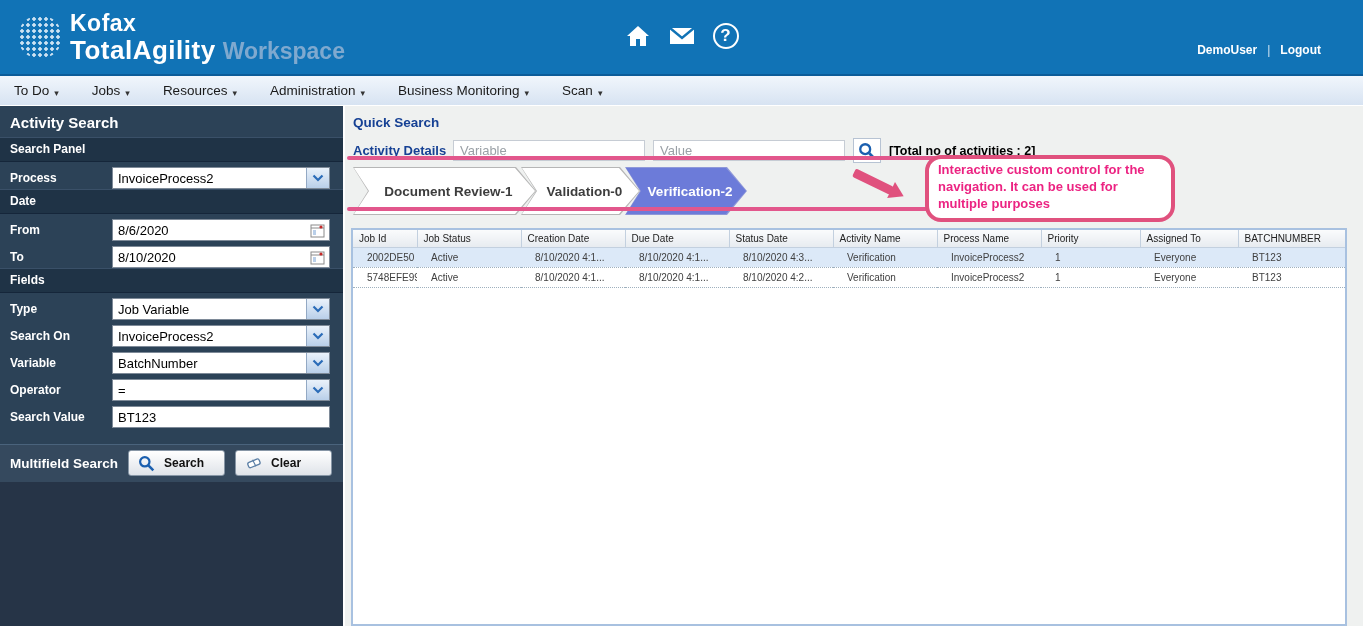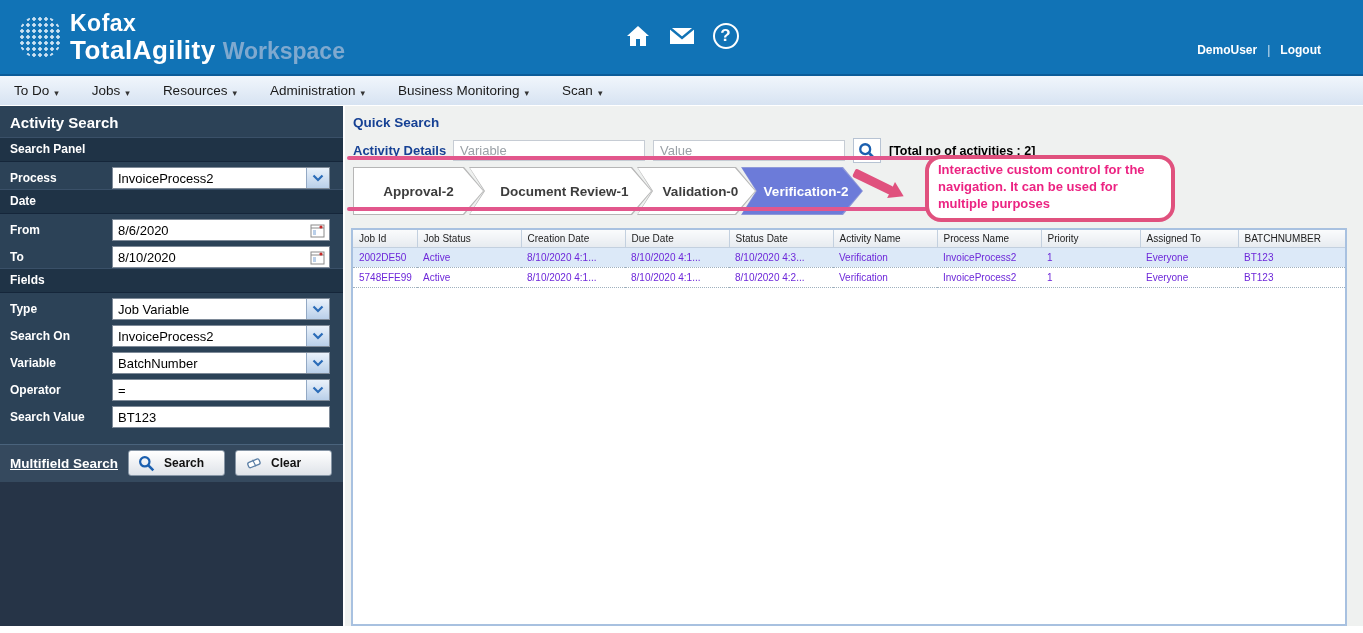--- a/index.html
+++ b/index.html
@@ -37,21 +37,21 @@
   .side-section { background:#1F3346; padding:4px 10px 5px; font-size:12px; font-weight:bold; border-top:1px solid #3A5068; border-bottom:1px solid #15263A; }
   .side-row { display:flex; align-items:center; padding:5px 13px 0 10px; }
   .side-row .lbl { flex:0 0 102px; font-size:12px; font-weight:bold; }
   .ctrl { flex:1; position:relative; }
   .selectbox, .textbox { background:#fff; border:1px solid #7E8A98; height:22px; display:flex; align-items:center; font-size:13px; color:#000; padding-left:5px; position:relative; overflow:hidden; }
   .sel-btn { position:absolute; right:0; top:0; bottom:0; width:23px; background:linear-gradient(#EAF2FB,#B9CFE9); border-left:1px solid #93A9C4; display:flex; align-items:center; justify-content:center; cursor:pointer; }
   .cal-btn { position:absolute; right:2px; top:2px; bottom:2px; width:19px; background:#fff; display:flex; align-items:center; justify-content:center; cursor:pointer; }
   .selectbox .val, .textbox .val { white-space:nowrap; }
   .side-gap { height:16px; }
   .multifield-bar { background:#35495E; border-top:1px solid #4A637C; padding:5px 8px 6px 10px; display:flex; align-items:center; gap:10px; }
-  .mf-link { font-size:13.5px; font-weight:bold; text-decoration:underline; color:#fff; cursor:pointer; white-space:nowrap; }
+  .mf-link { font-size:13.5px; font-weight:bold; color:#fff; cursor:pointer; white-space:nowrap; }
   .side-btn { display:flex; align-items:center; gap:9px; background:linear-gradient(#FFFFFF,#DFE3E9); border:1px solid #8796A6; border-radius:3px; height:26px; width:97px; padding:0 9px; font-weight:bold; font-size:12px; color:#111; cursor:pointer; }
   .side-bottom { flex:1; background:#263447; }
 
   
   .main { flex:1; background:#EFF1F0; border-left:2px solid #fff; position:relative; padding:6px 10px 0 6px; }
   .qs-title { color:#164194; font-size:13.5px; font-weight:bold; margin:3px 0 0 2px; }
   .qs-row { display:flex; align-items:center; margin:8px 0 0 2px; position:relative; z-index:2; }
   .qs-label { font-size:13px; font-weight:bold; color:#164194; width:100px; flex:none; }
   .qs-input { width:192px; height:21px; border:1px solid #C6CCD4; font-size:13px; padding:0 6px; color:#333; margin-right:8px; background:#fff; }
   .qs-input::placeholder { color:#9AA0A6; }
@@ -84,21 +84,21 @@
              padding:3px 9px 5px; color:#EC2382; font-weight:bold; font-size:13px; line-height:1.3; z-index:5; }
 
   .grid-wrap { margin-top:13px; width:996px; height:398px; background:#fff; border:2px solid #A8C1E0; overflow:hidden; }
   table.grid { border-collapse:collapse; table-layout:fixed; width:100%; font-size:10px; }
   .grid col.c0{width:64px;} .grid col.c1{width:104px;} .grid col.c2{width:104px;} .grid col.c3{width:104px;}
   .grid col.c4{width:104px;} .grid col.c5{width:104px;} .grid col.c6{width:104px;} .grid col.c7{width:99px;}
   .grid col.c8{width:98px;}
   .grid th { background:linear-gradient(#FAFBFC,#E7EBF0); border-right:1px solid #C3D0DF; border-bottom:1px solid #C3D0DF;
              text-align:left; padding:3px 6px; font-weight:normal; color:#222; white-space:nowrap; overflow:hidden; height:17px; }
   .grid th:last-child { border-right:none; }
-  .grid td { padding:4px 6px; white-space:nowrap; overflow:hidden; color:#6d28d9; border-bottom:1px dotted #9FB0BE; }
+  .grid td { padding:4px 14px; white-space:nowrap; overflow:hidden; color:#404040; border-bottom:1px dotted #9FB0BE; }
   .grid tr.selected td { background:#DCE9F8; border-top:1px dotted #8FA6C2; }
 
   .footer-strip { height:4px; background:#fff; }
 
   .icon-svg { display:block; }
 </style>
 </head>
 <body>
 
 <div class="header">
@@ -320,24 +320,20 @@
             <circle cx="8" cy="8" r="5.5" fill="none" stroke="#1B5FAF" stroke-width="2.6"></circle>
             <line x1="12.5" y1="12.5" x2="18" y2="18" stroke="#1B5FAF" stroke-width="3"></line>
           </svg>
       </button>
       <span class="qs-total">[Total no of activities : 2]</span>
     </div>
 
     <div class="ann-line top"></div>
 
     <div class="steps">
-      <div class="step first s1">
-        <div class="outer"></div>
-          <div class="inner">Approval-2</div>
-      </div>
       <div class="step s2">
         <div class="outer"></div>
           <div class="inner">Document Review-1</div>
       </div>
       <div class="step s3">
         <div class="outer"></div>
           <div class="inner">Validation-0</div>
       </div>
       <div class="step active s4">
         <div class="outer"></div>

